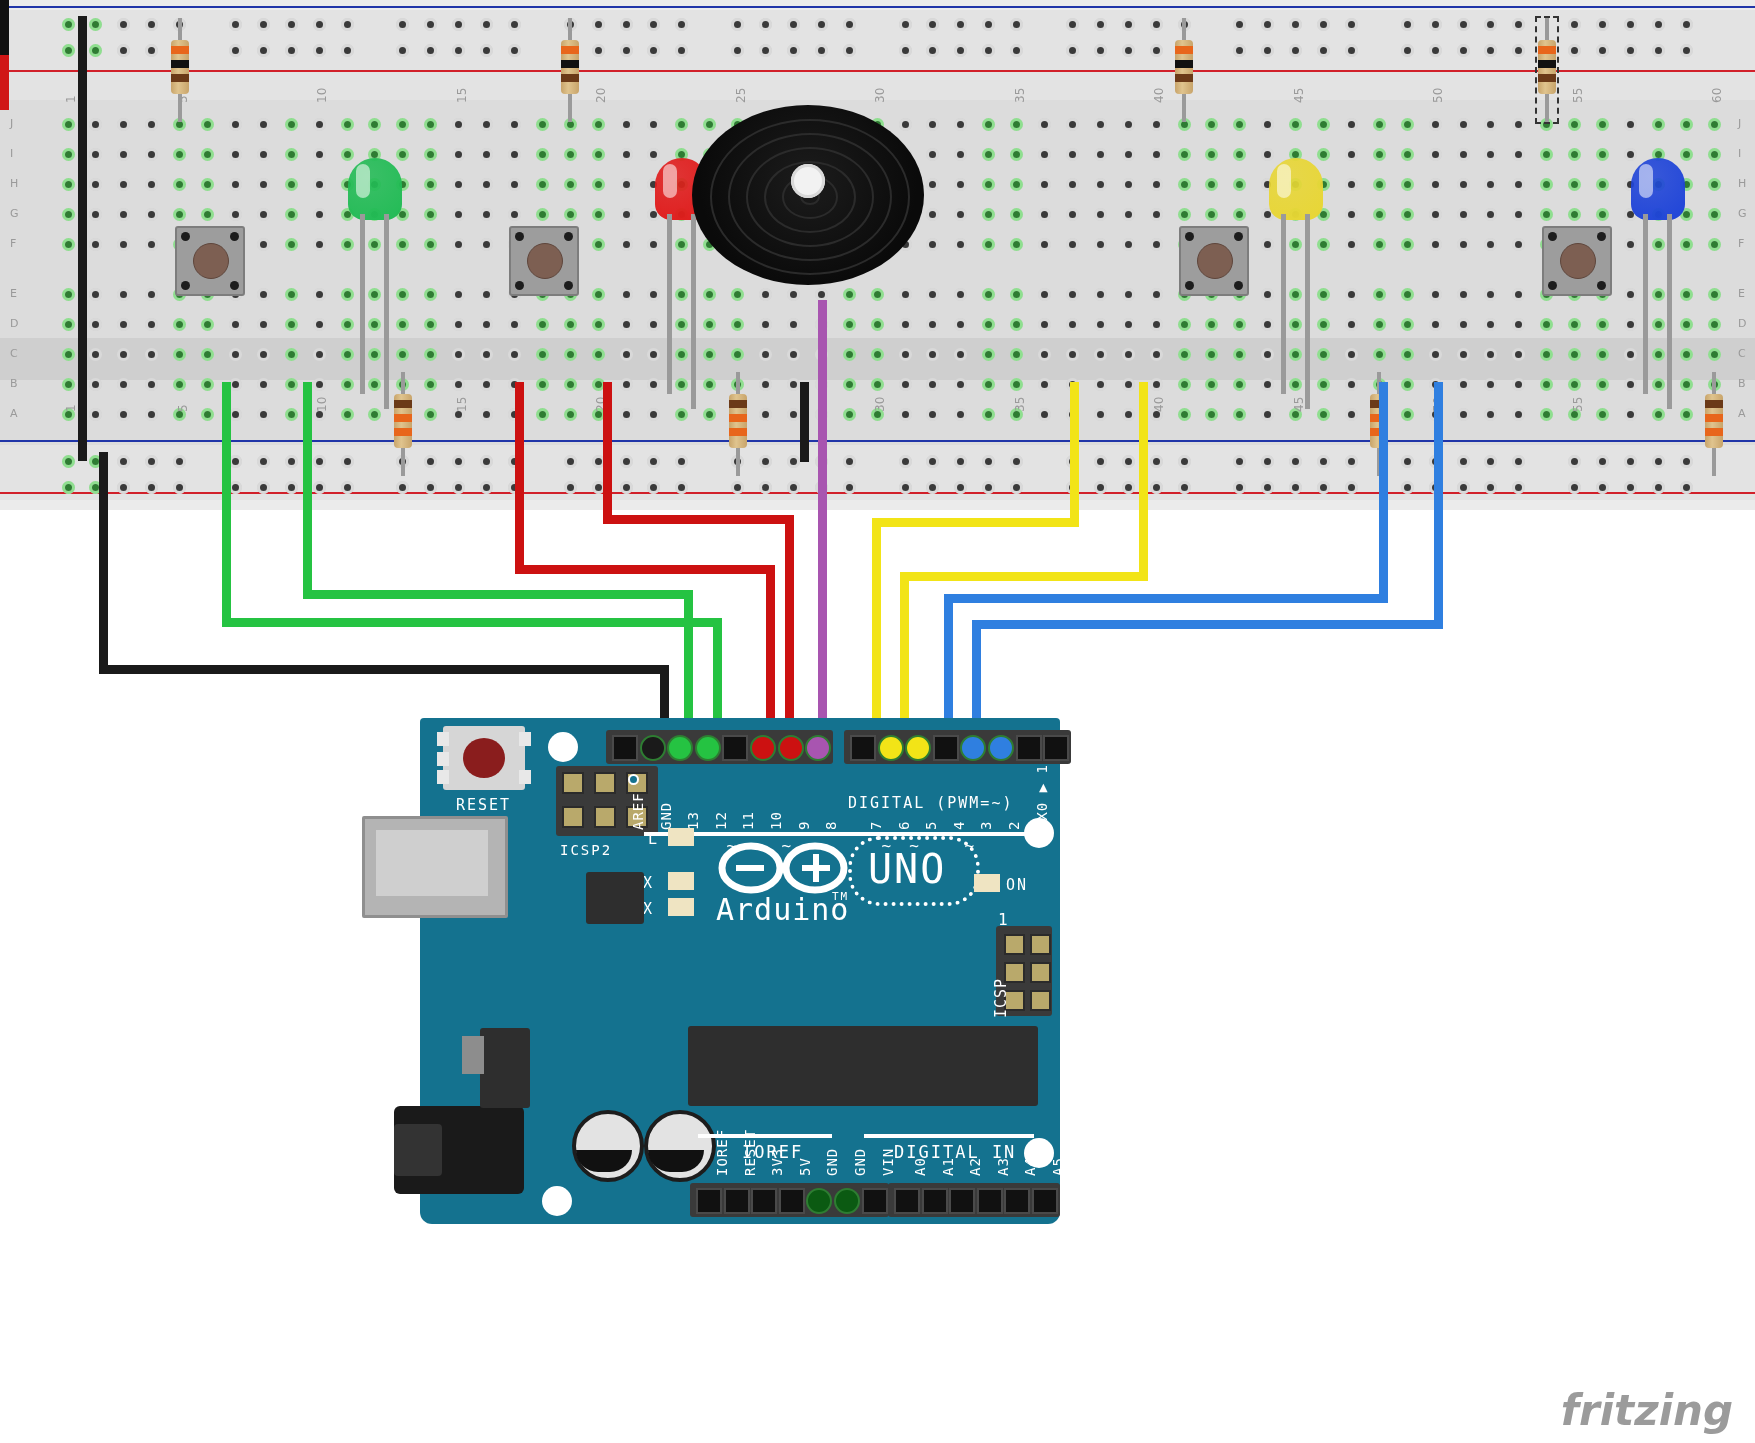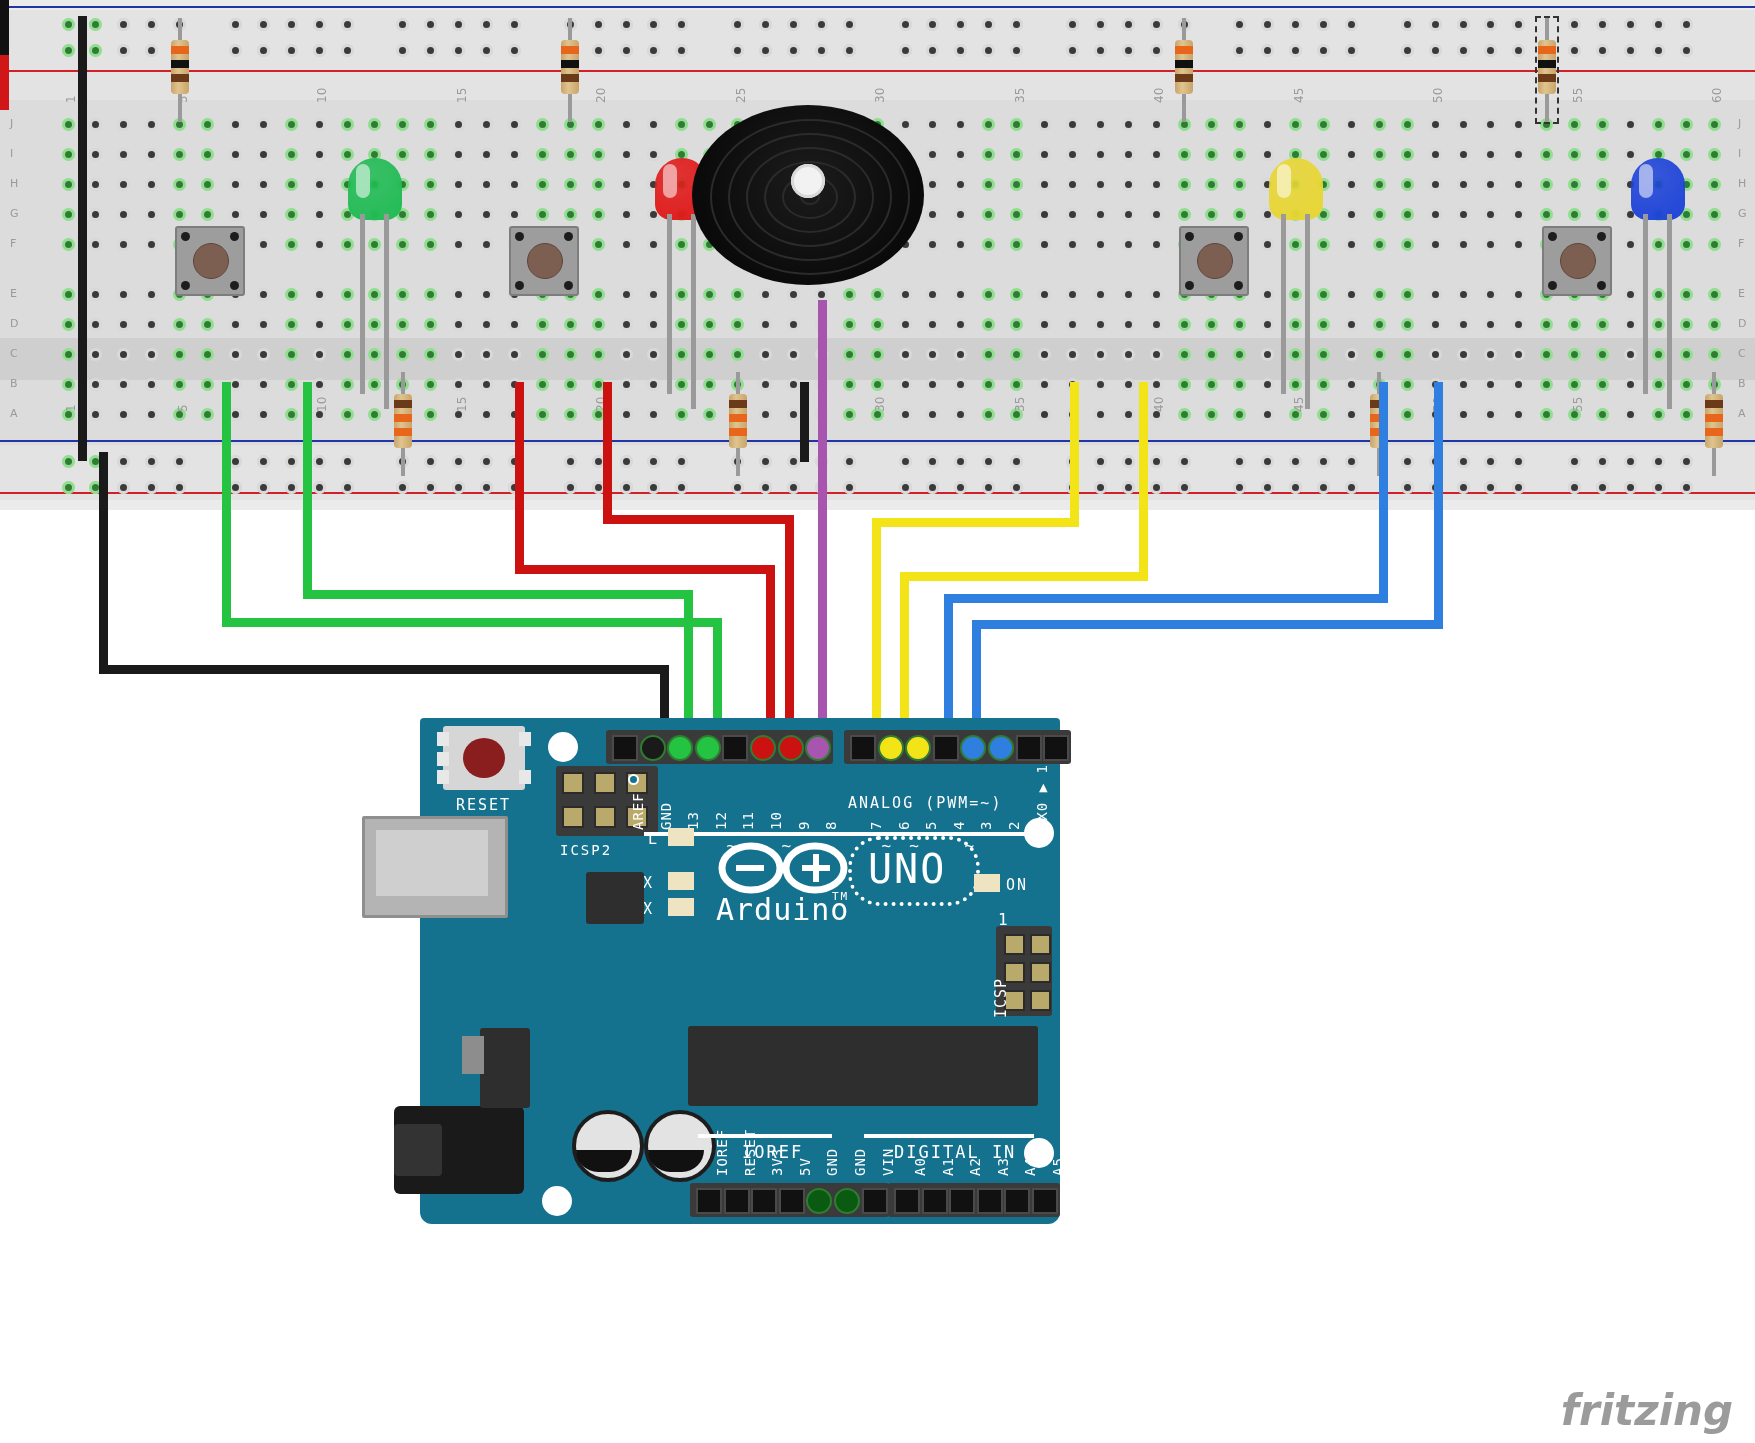--- a/index.html
+++ b/index.html
@@ -2751,21 +2751,21 @@
       <div class="boardtxt" style="left: 544.4px; top: 118px; font-size: 16px;">~</div>
       <div class="sock" style="left: 568px; top: 17px; background: rgb(47, 127, 224); border-color: rgb(46, 125, 50); border-radius: 50%;"></div>
       <div class="pinlabel" style="left: 586px; top: 112px;">2</div>
       <div class="sock" style="left: 595.6px; top: 17px;"></div>
       <div class="pinlabel" style="left: 613.6px; top: 112px;">TX0 ▶ 1</div>
       <div class="sock" style="left: 623.2px; top: 17px;"></div>
       <div class="pinlabel" style="left: 641.2px; top: 112px;">RX0 ◀ 0</div>
     </div>
 
   <div class="whiteline" style="left:224px;top:114px;width:396px;"></div>
-  <div class="boardtxt" style="left:428px;top:76px;font-size:15px;">ANALOG (PWM=~)</div>
+  <div class="boardtxt" style="left:428px;top:76px;font-size:15px;">DIGITAL (PWM=~)</div>
 
   <div style="position:absolute;left:298px;top:124px;width:130px;height:52px;">
     <svg width="130" height="52" viewBox="0 0 130 52">
       <ellipse cx="33" cy="26" rx="29" ry="22" fill="none" stroke="#fff" stroke-width="7"></ellipse>
       <ellipse cx="97" cy="26" rx="29" ry="22" fill="none" stroke="#fff" stroke-width="7"></ellipse>
       <rect x="18" y="23" width="28" height="6" fill="#fff"></rect>
       <rect x="84" y="23" width="28" height="6" fill="#fff"></rect>
       <rect x="95" y="12" width="6" height="28" fill="#fff"></rect>
     </svg>
   </div>

